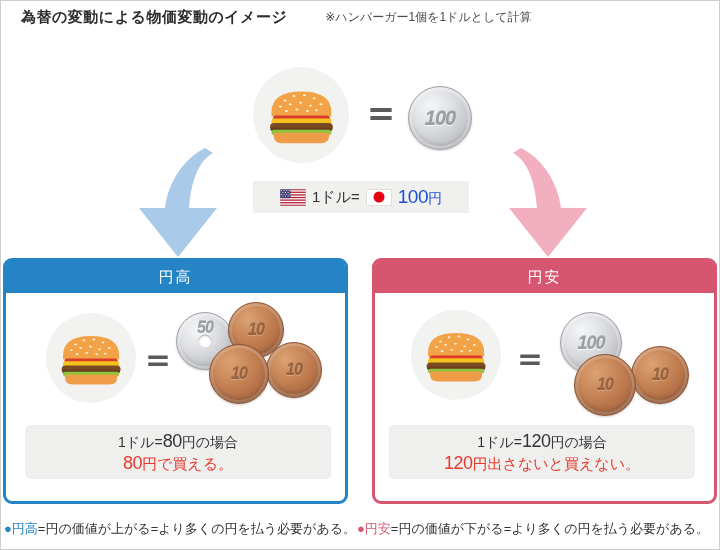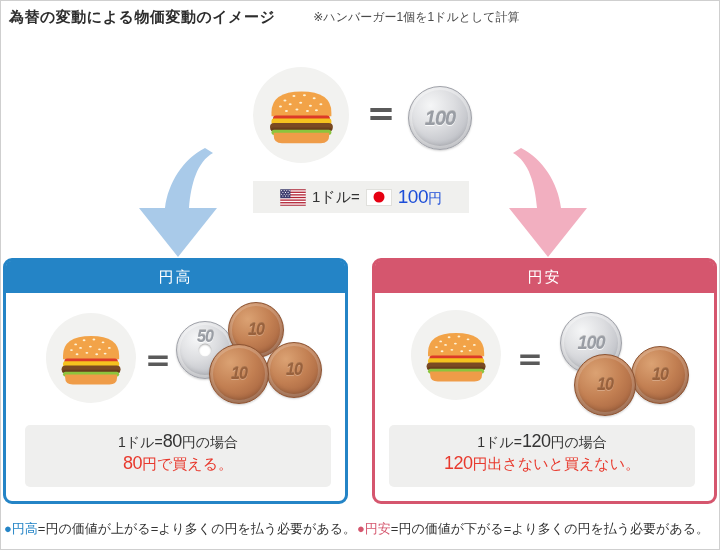--- a/index.html
+++ b/index.html
@@ -3,21 +3,21 @@
 <meta charset="utf-8">
 <style>
   html,body { margin:0; padding:0; background:#fff; }
   .stage {
     position:relative; width:720px; height:550px; box-sizing:border-box;
     background:#fff; border:1px solid #cfcfcf; overflow:hidden;
     font-family:"Liberation Sans","DejaVu Sans",sans-serif; color:#333;
   }
   
   .title-row { position:absolute; left:8px; top:7px; display:flex; align-items:flex-end; gap:10px; white-space:nowrap; }
-  .title { font-size:15px; font-weight:bold; color:#2d2d2d; letter-spacing:.5px; }
+  .title { font-size:15px; font-weight:bold; color:#2d2d2d; letter-spacing:.5px;margin-left:12px; }
   .title-note { font-size:12px; color:#4a4a4a; padding-bottom:1px;margin-left:28px; }
 
   
   .circle-bg { position:absolute; border-radius:50%; background:#f2f2f0; display:flex; align-items:center; justify-content:center; }
   .top-burger { left:252px; top:66px; width:96px; height:96px; }
   .burger { width:78%; height:auto; display:block; }
 
   
   .equals { position:absolute; text-align:center; font-weight:800; color:#5a5a5a; font-family:"DejaVu Sans","Liberation Sans",sans-serif; }
   .top-equals { left:360px; top:92px; width:40px; font-size:34px; line-height:40px; }
@@ -66,34 +66,34 @@
   .panel-header { height:32px; line-height:32px; text-align:center; color:#fff; font-size:15px; letter-spacing:2px; border-radius:5px 5px 0 0; }
   .panel-blue .panel-header { background:#2484c6; }
   .panel-red .panel-header { background:#d5566e; }
   .panel .circle-bg { width:90px; height:90px; }
   .pb-burger { left:40px; top:52px; }
   .pr-burger { left:36px; top:49px; }
   .pb-equals { left:134px; top:80px; }
   .pr-equals { left:137px; top:79px; }
 
   
-  .c-50   { left:170px; top:60px; width:56px; height:56px; }
+  .c-50   { left:170px; top:51px; width:56px; height:56px; }
   .c-50 .coin-num { position:absolute; top:6px; left:50%; transform:translateX(-50%); font-size:16px; }
   .c-10a  { left:222px; top:41px; width:54px; height:54px; }
   .c-10c  { left:260px; top:81px; width:54px; height:54px; }
   .c-10b  { left:203px; top:83px; width:58px; height:58px; }
   .copper .coin-num { font-size:16px;font-style:italic; }
   
   .c-100  { left:185px; top:51px; width:60px; height:60px; }
   .c-100 .coin-num { font-size:18px; }
   .c-10d  { left:256px; top:85px; width:56px; height:56px; }
   .c-10e  { left:199px; top:93px; width:60px; height:60px; }
 
   
-  .case-box { position:absolute; top:164px; width:306px; height:62px; background:#efefee; border-radius:5px;
+  .case-box { position:absolute; top:164px; width:306px; height:54px; background:#efefee; border-radius:5px;
     box-sizing:border-box; text-align:center; padding-top:6px; }
   .panel-blue .case-box { left:19px; }
   .panel-red  .case-box { left:14px; }
   .case-line { font-size:14px; color:#333; line-height:21px; }
   .case-line .num, .result-line .num { font-size:18px; letter-spacing:-.5px; }
   .result-line { font-size:15px; color:#e8392d; line-height:21px; }
 
   
   .footnote { position:absolute; top:519px; font-size:13px; color:#333; white-space:nowrap; }
   .fn-left { left:3px; } .fn-right { left:356px; }

